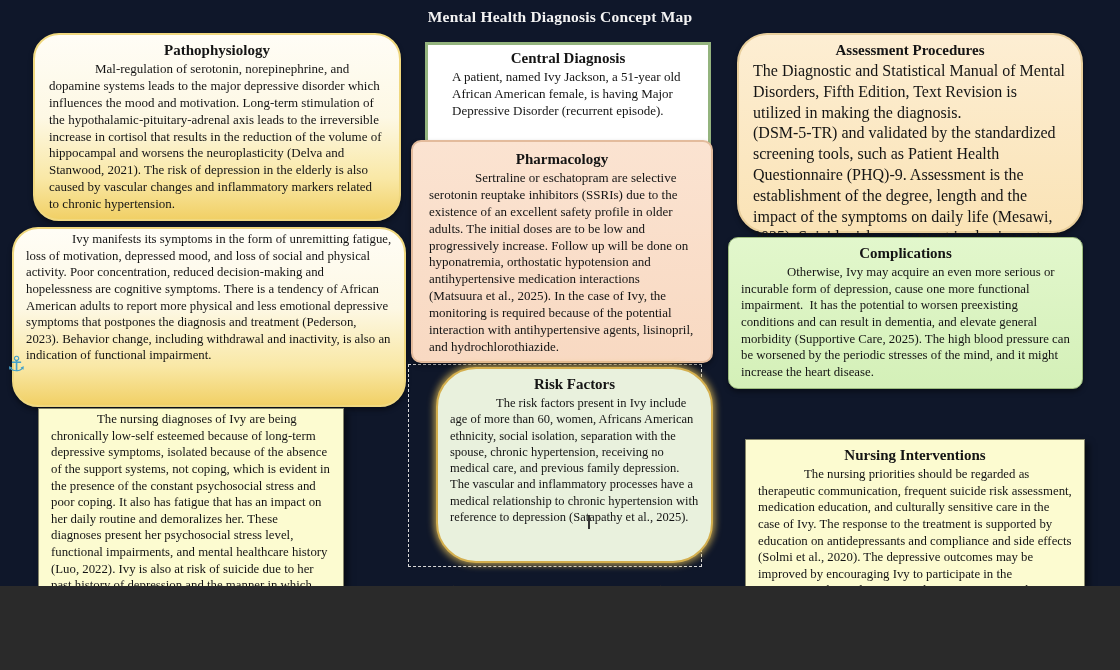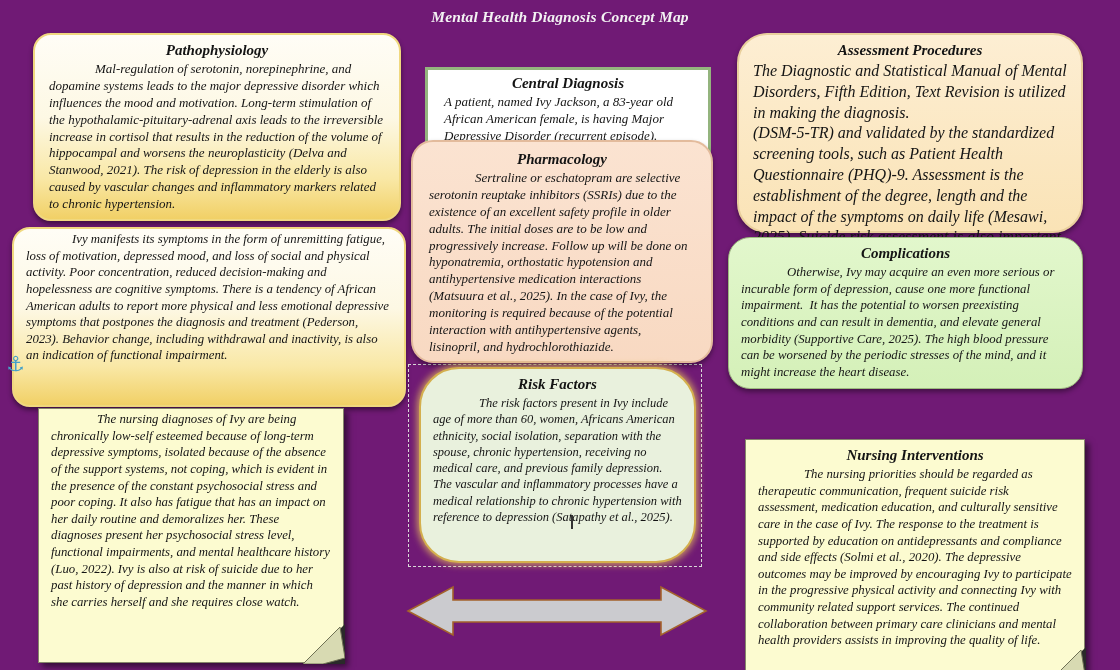--- a/index.html
+++ b/index.html
@@ -1,58 +1,58 @@
 <!DOCTYPE html>
 <html><head>
 <meta charset="utf-8">
 <style>
   html,body{margin:0;padding:0;background:#2a2a2a;}
   #canvas{
-    position:relative;width:1120px;height:670px;background:#701a75;
-    font-family:"Liberation Serif",serif;color:#141414;overflow:hidden;font-style:italic;
+    position:relative;width:1120px;height:586px;background:#0f172a;
+    font-family:"Liberation Serif",serif;color:#141414;overflow:hidden;
   }
   .page-title{
     position:absolute;top:8px;left:0;width:100%;text-align:center;
     color:#f3f3f3;font-weight:bold;font-size:15.5px;letter-spacing:.2px;
   }
   .box{position:absolute;box-sizing:border-box;}
   .btitle{text-align:center;font-weight:bold;font-size:15px;margin:5px 0 2px 0;}
   .bbody{font-size:13px;line-height:1.3;white-space:pre-wrap;text-align:left;}
   .indent{text-indent:46px;}
 
   .grad-yellow{
     background:linear-gradient(180deg,#fffdf6 0%,#fdf8e4 45%,#f9e8a6 78%,#f1d066 100%);
-    border:2px solid #f0d87f;border-radius:18px;
+    border:2px solid #f0d87f;border-radius:26px;
     box-shadow:0 3px 5px rgba(0,0,0,.45);
   }
   .sticky{
     background:#fcfbd0;border:1px solid #85856a;
     box-shadow:4px 4px 6px rgba(0,0,0,.5);
   }
   .sticky .fold{position:absolute;right:-2px;bottom:-2px;width:50px;height:48px;}
 
   .central{background:#ffffff;border:3px solid #94b47e;}
   .pharma{
     background:linear-gradient(180deg,#fbe3d1 0%,#f8d9c2 100%);
-    border:2px solid #e3bb9c;border-radius:22px;
+    border:2px solid #e3bb9c;border-radius:10px;
     box-shadow:0 3px 5px rgba(0,0,0,.4);
   }
   .riskbox{
     background:#e9f1dd;border:2px solid #d4af4e;border-radius:40px;
     box-shadow:0 0 7px 2px rgba(232,195,90,.75);overflow:hidden;
   }
   .selection{border:1.5px dashed #d8d8d8;background:transparent;}
   .wheat{
     background:linear-gradient(180deg,#fdeed3 0%,#fae3b6 100%);
     border:2px solid #e9cf9c;border-radius:30px;
     box-shadow:0 3px 5px rgba(0,0,0,.4);
   }
   .greenbox{
     background:linear-gradient(180deg,#e2f7cc 0%,#d4f0b8 100%);
-    border:1px solid #9cbb7e;border-radius:22px;
+    border:1px solid #9cbb7e;border-radius:10px;
     box-shadow:0 3px 5px rgba(0,0,0,.4);
   }
   .anchor{
     position:absolute;left:7px;top:352px;font-size:21px;color:#45a1c9;
     font-family:"DejaVu Sans",sans-serif;z-index:30;cursor:default;
   }
   .caret{position:absolute;width:1.5px;height:14px;background:#333;}
   .arrow-wrap{position:absolute;left:406px;top:584px;width:302px;height:54px;}
 </style>
 </head>
@@ -72,33 +72,33 @@
   </div>
 
   <div class="box sticky" style="left:38px;top:408px;width:306px;height:255px;padding:2px 12px;z-index:5;">
     <div class="bbody indent" style="font-size:12.8px;">The nursing diagnoses of Ivy are being chronically low-self esteemed because of long-term depressive symptoms, isolated because of the absence of the support systems, not coping, which is evident in the presence of the constant psychosocial stress and poor coping. It also has fatigue that has an impact on her daily routine and demoralizes her. These diagnoses present her psychosocial stress level, functional impairments, and mental healthcare history (Luo, 2022). Ivy is also at risk of suicide due to her past history of depression and the manner in which she carries herself and she requires close watch.</div>
     <svg class="fold" viewBox="0 0 50 48">
       <polygon points="10,48 50,48 50,8" fill="#2a2a2a"></polygon>
       <polygon points="8,48 45,11 50,42 28,48" fill="#d8dab2" stroke="#6f7154" stroke-width="1"></polygon>
     </svg>
   </div>
 
-  <div class="box central" style="left:425px;top:42px;width:286px;height:108px;padding:0 16px;z-index:1;margin-top:25px;">
+  <div class="box central" style="left:425px;top:42px;width:286px;height:108px;padding:0 24px;z-index:1;">
     <div class="btitle">Central Diagnosis</div>
-    <div class="bbody">A patient, named Ivy Jackson, a 83-year old African American female, is having Major Depressive Disorder (recurrent episode).</div>
+    <div class="bbody">A patient, named Ivy Jackson, a 51-year old African American female, is having Major Depressive Disorder (recurrent episode).</div>
   </div>
 
   <div class="box pharma" style="left:411px;top:140px;width:302px;height:223px;padding:4px 16px;z-index:2;">
     <div class="btitle">Pharmacology</div>
     <div class="bbody indent">Sertraline or eschatopram are selective serotonin reuptake inhibitors (SSRIs) due to the existence of an excellent safety profile in older adults. The initial doses are to be low and progressively increase. Follow up will be done on hyponatremia, orthostatic hypotension and antihypertensive medication interactions (Matsuura et al., 2025). In the case of Ivy, the monitoring is required because of the potential interaction with antihypertensive agents, lisinopril, and hydrochlorothiazide.</div>
   </div>
 
   <div class="box selection" style="left:408px;top:364px;width:294px;height:203px;z-index:1;"></div>
 
-  <div class="box riskbox" style="left:419px;top:367px;width:277px;height:196px;padding:2px 12px;z-index:2;">
+  <div class="box riskbox" style="left:436px;top:367px;width:277px;height:196px;padding:2px 12px;z-index:2;">
     <div class="btitle">Risk Factors</div>
     <div class="bbody indent" style="font-size:12.5px;">The risk factors present in Ivy include age of more than 60, women, Africans American ethnicity, social isolation, separation with the spouse, chronic hypertension, receiving no medical care, and previous family depression.  The vascular and inflammatory processes have a medical relationship to chronic hypertension with reference to depression (Satapathy et al., 2025).</div>
     <div class="caret" style="left:150px;top:146px;"></div>
   </div>
 
   <div class="arrow-wrap">
     <svg width="302" height="54" viewBox="0 0 302 54">
       <polygon points="2,27 47,3 47,16 255,16 255,3 300,27 255,51 255,38 47,38 47,51" fill="#cbcbcf" stroke="#a4622b" stroke-width="1.6"></polygon>
     </svg>
   </div>

